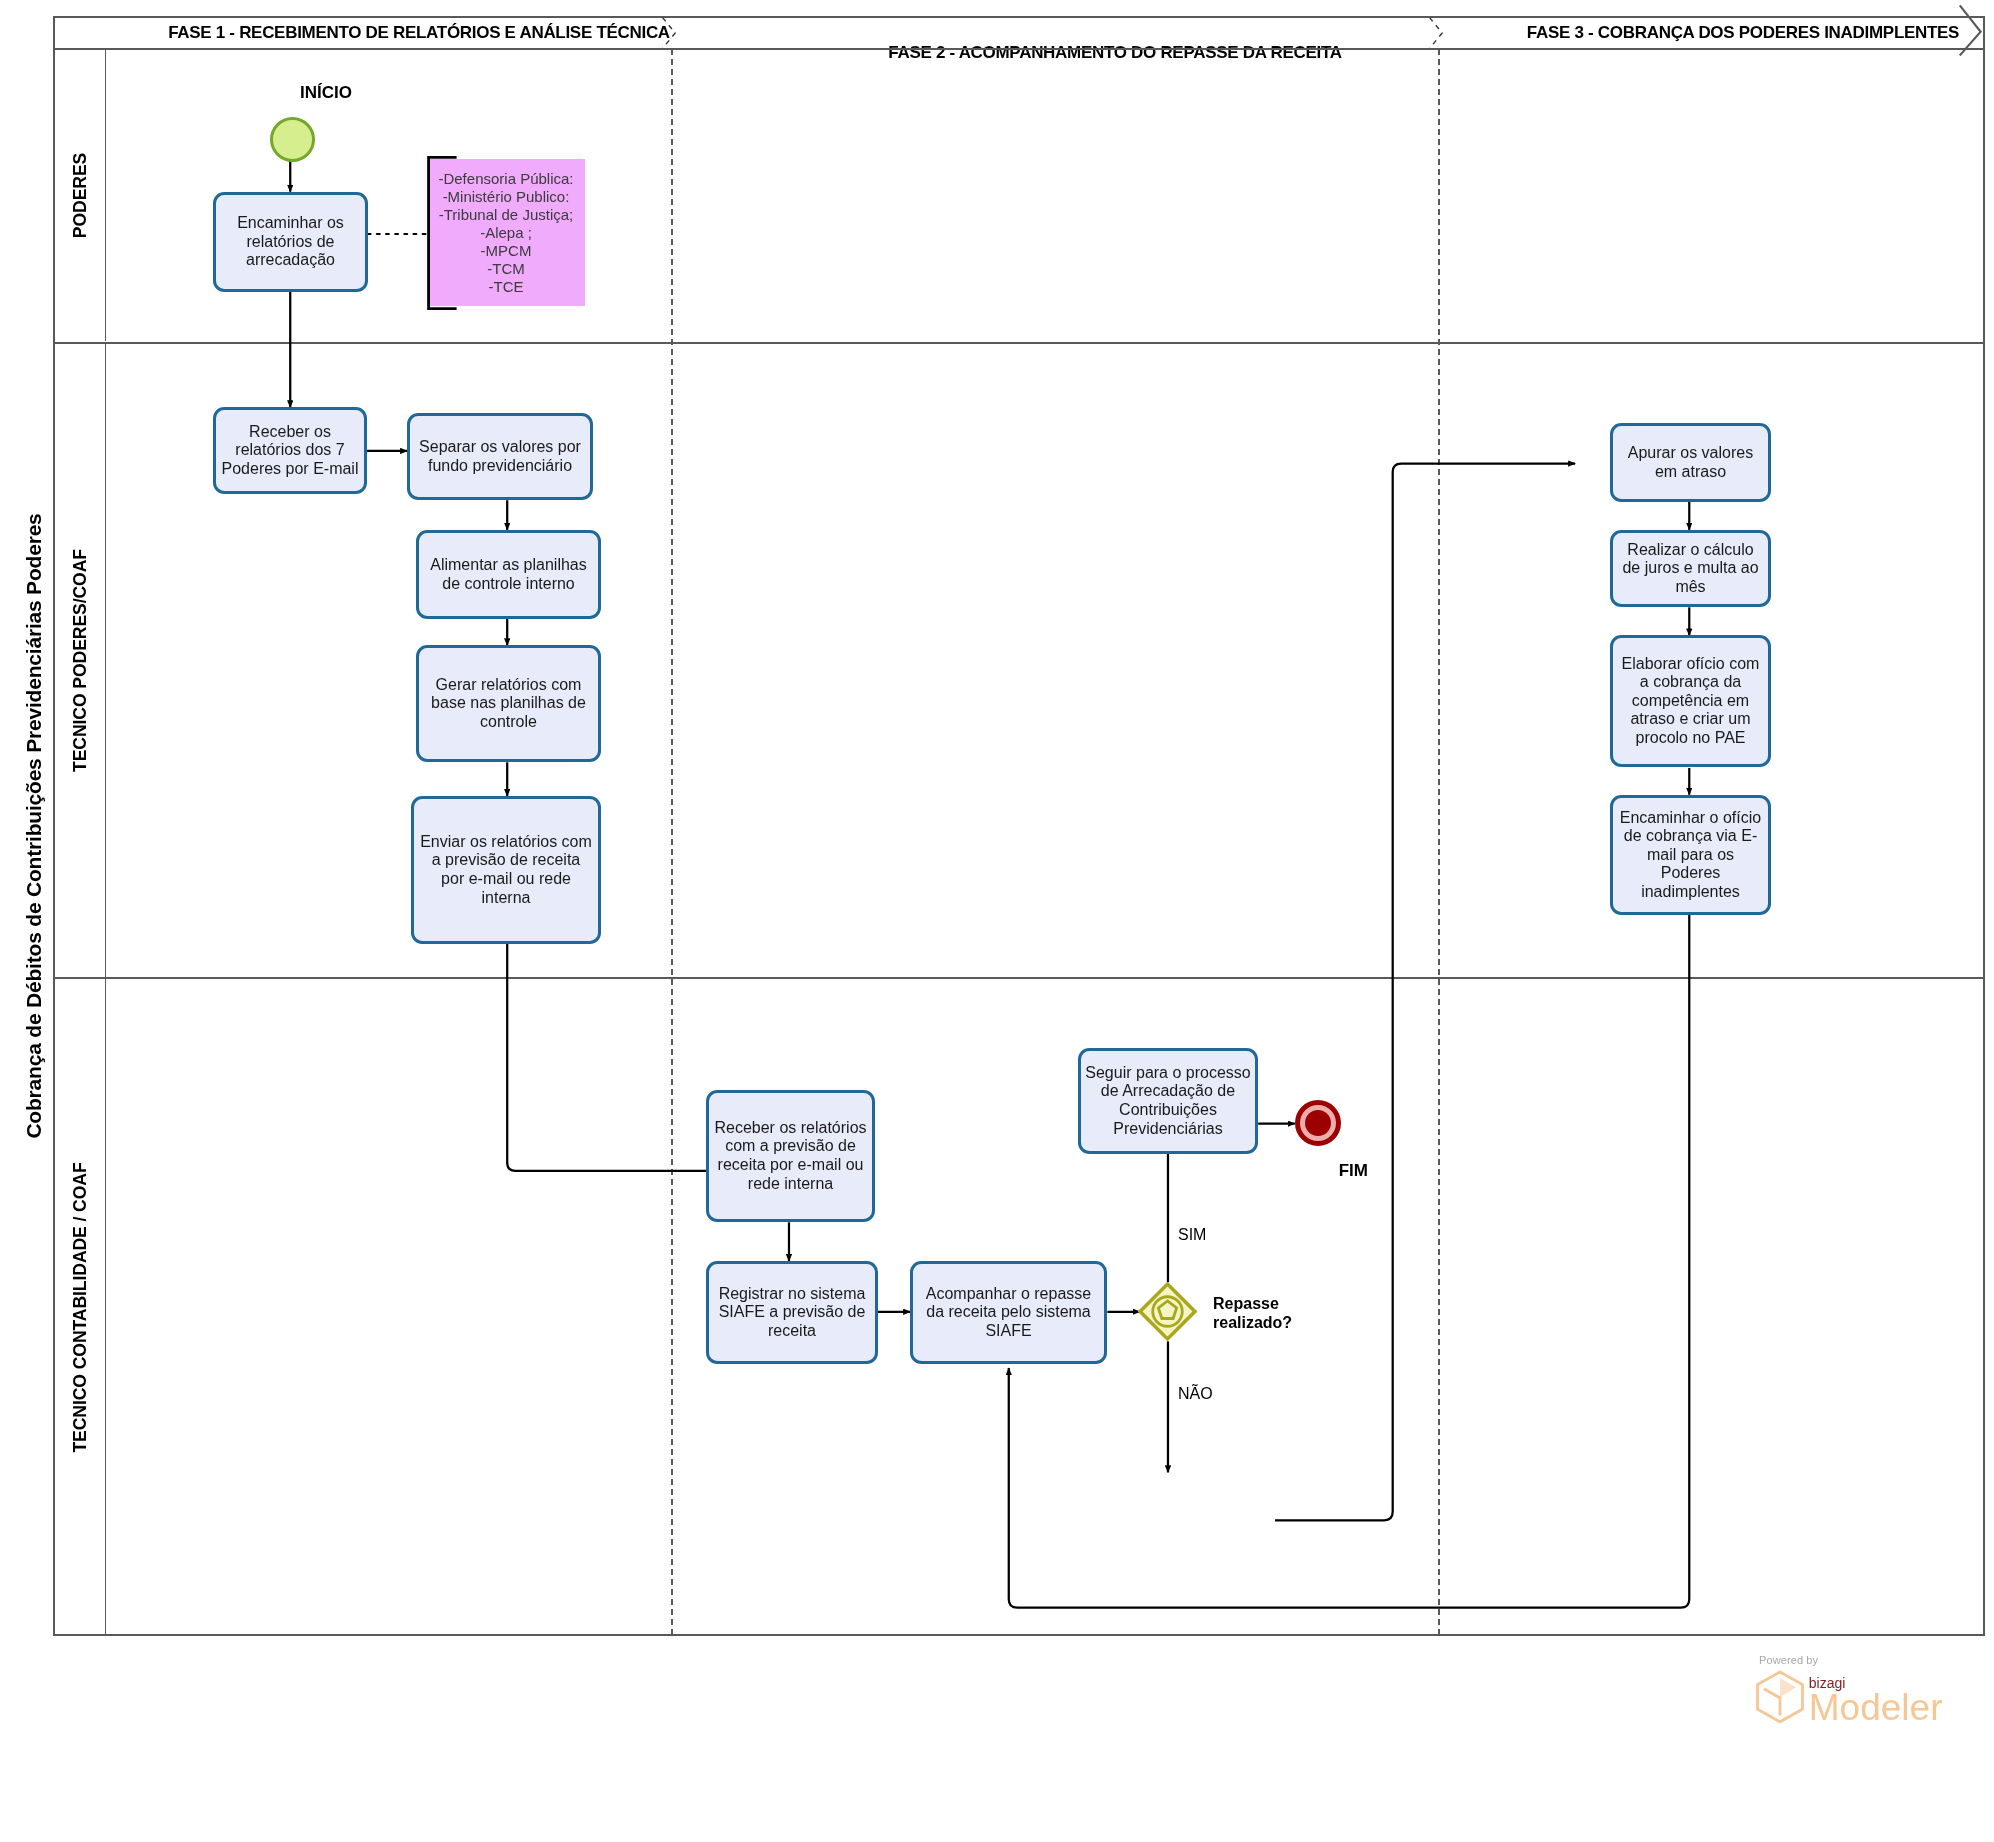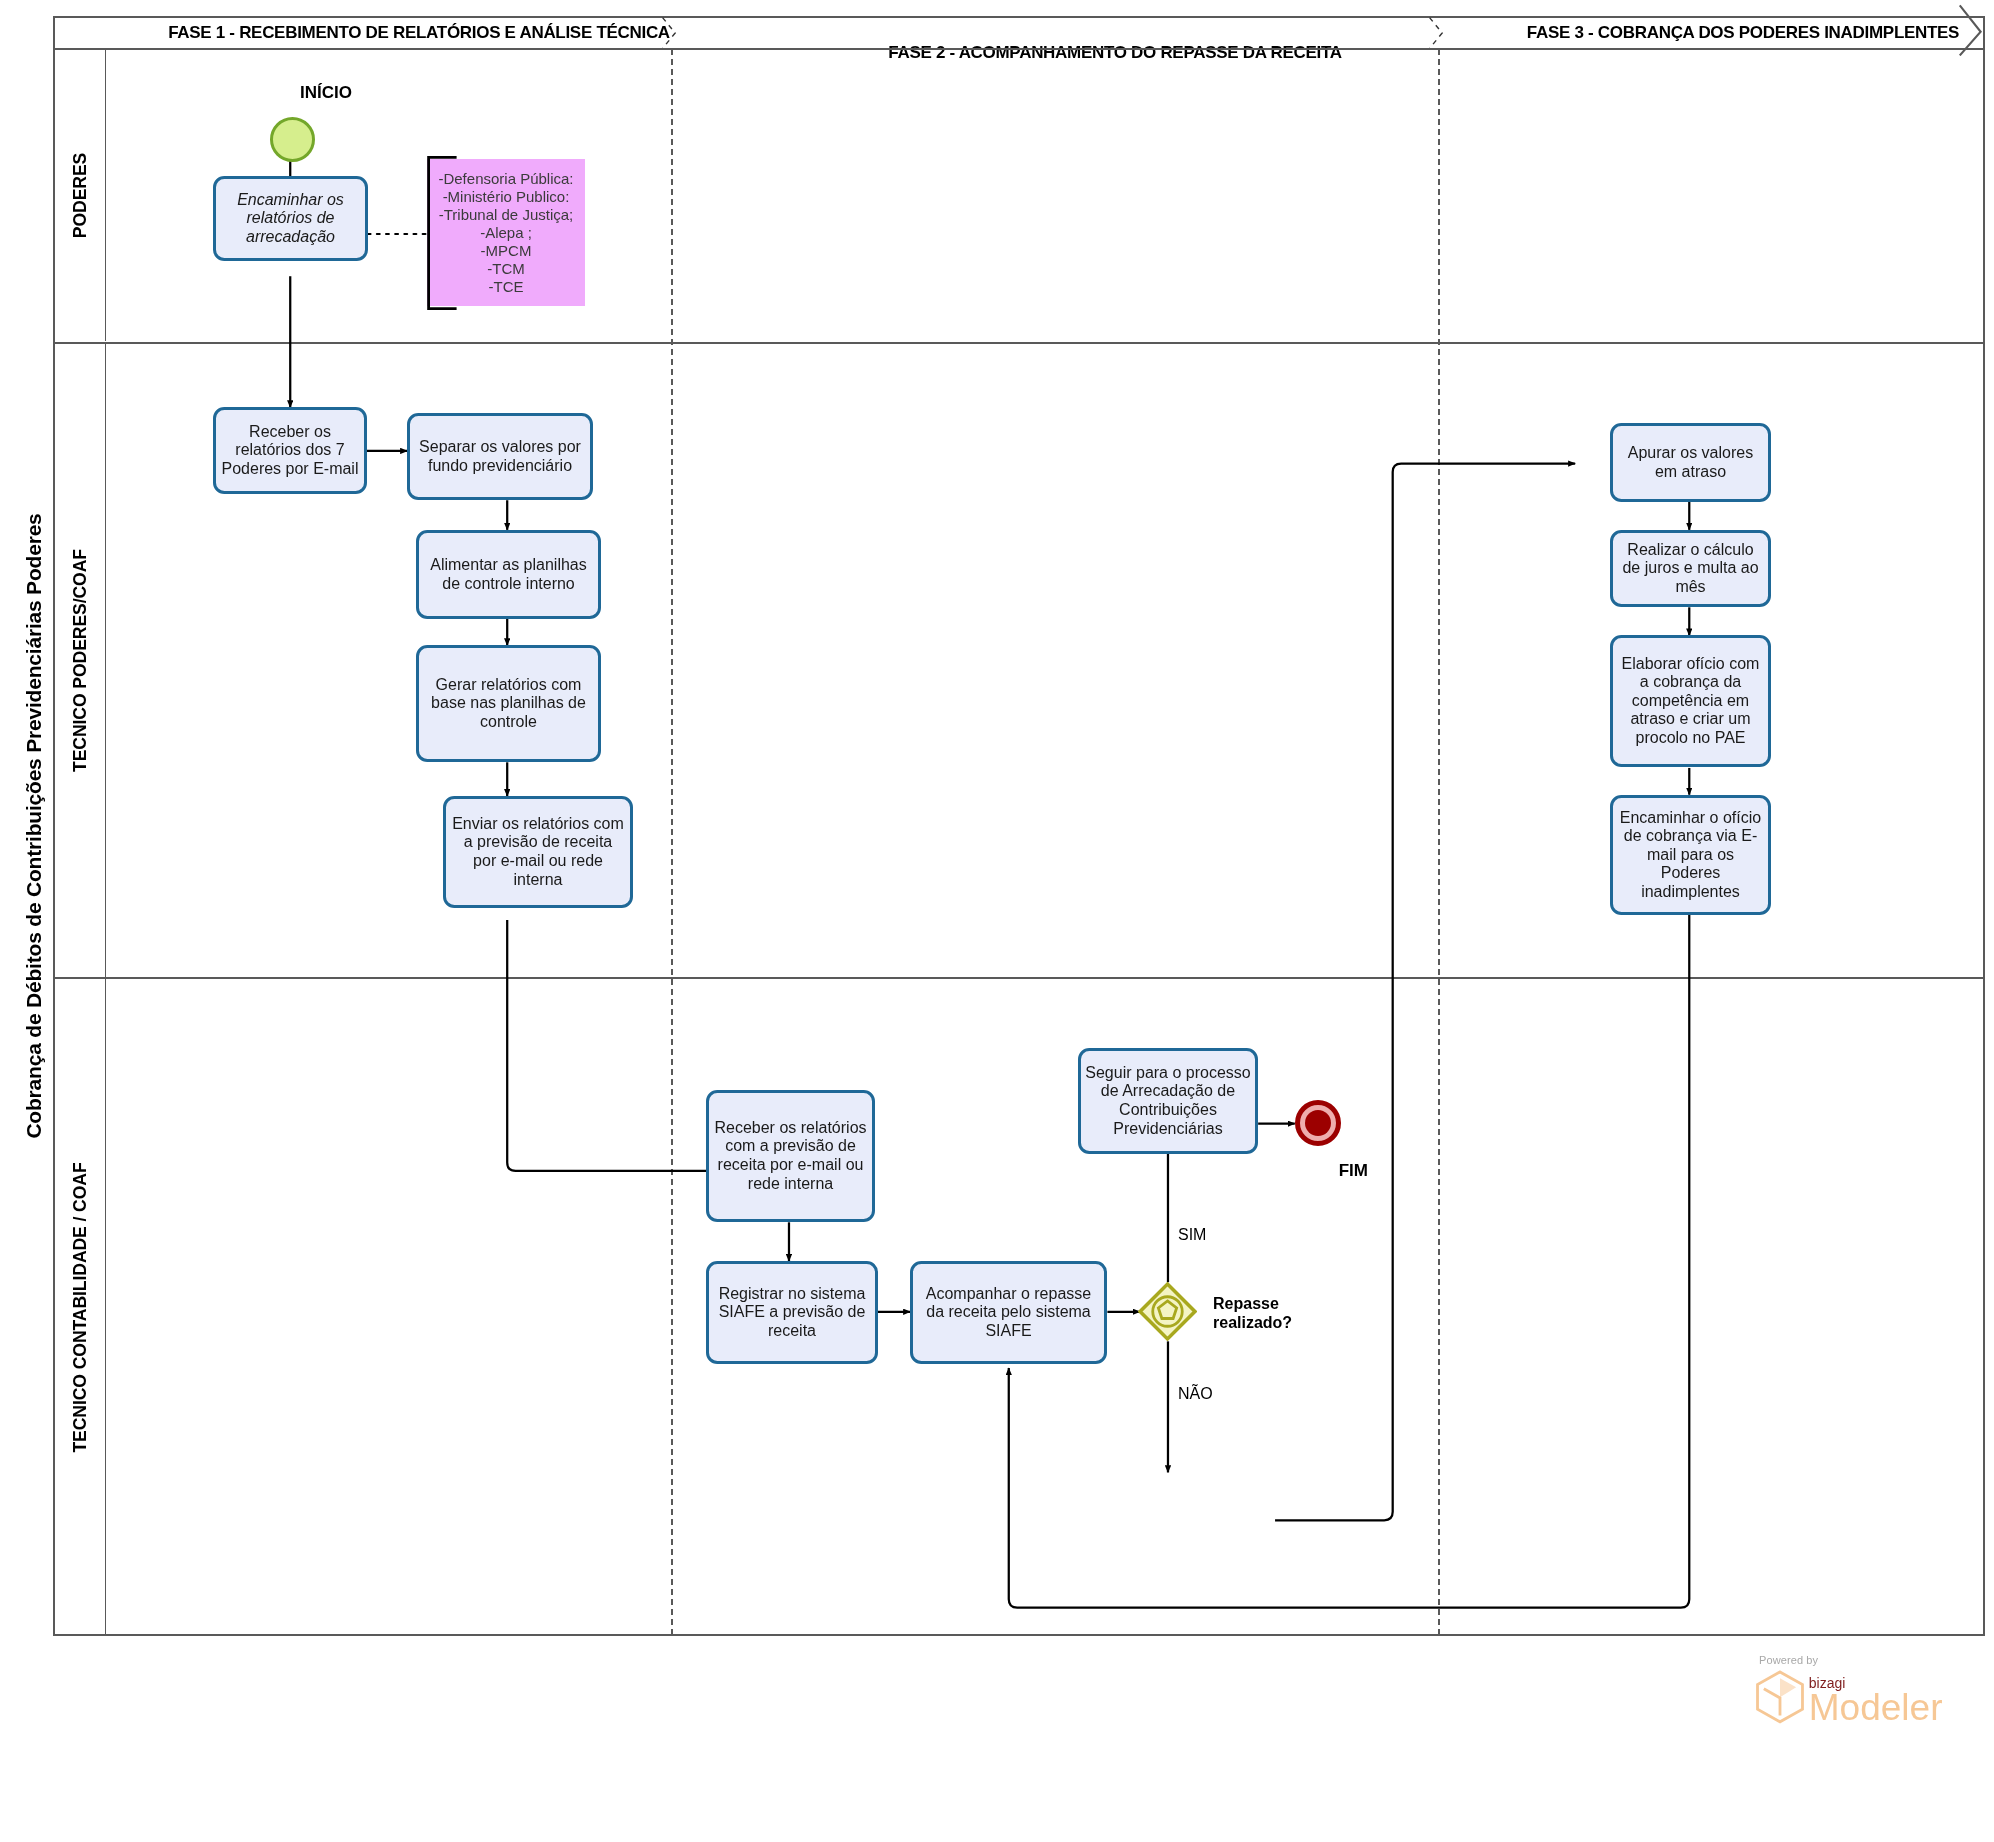--- a/index.html
+++ b/index.html
@@ -313,21 +313,21 @@
     </g>
 
     <g stroke="#000" stroke-width="3" fill="none" stroke-dasharray="4,9" stroke-linecap="round">
       <path d="M522,332 L606,332"></path>
     </g>
   </svg>
 
   <div class="event-label" style="left:232px;top:83px;width:120px;">INÍCIO</div>
   <div class="start-event" style="left:270px;top:117px;"></div>
 
-  <div class="task" style="left:213px;top:176px;width:155px;height:85px;font-style:italic;">Encaminhar os relatórios de arrecadação</div>
+  <div class="task" style="left:213px;top:192px;width:155px;height:100px;">Encaminhar os relatórios de arrecadação</div>
 
   <div class="annot" style="left:427px;top:159px;width:158px;height:147px;">
     <div>
       <div>-Defensoria Pública:</div>
       <div>-Ministério Publico:</div>
       <div>-Tribunal de Justiça;</div>
       <div>-Alepa ;</div>
       <div>-MPCM</div>
       <div>-TCM</div>
       <div>-TCE</div>
@@ -338,21 +338,21 @@
   </svg>
 
   <div class="task" style="left:213px;top:407px;width:154px;height:87px;">Receber os relatórios dos 7 Poderes por E-mail</div>
 
   <div class="task" style="left:407px;top:413px;width:186px;height:87px;">Separar os valores por fundo previdenciário</div>
 
   <div class="task" style="left:416px;top:530px;width:185px;height:89px;">Alimentar as planilhas de controle interno</div>
 
   <div class="task" style="left:416px;top:645px;width:185px;height:117px;">Gerar relatórios com base nas planilhas de controle</div>
 
-  <div class="task" style="left:411px;top:796px;width:190px;height:112px;margin-left:32px;">Enviar os relatórios com a previsão de receita por e-mail ou rede interna</div>
+  <div class="task" style="left:411px;top:796px;width:190px;height:148px;">Enviar os relatórios com a previsão de receita por e-mail ou rede interna</div>
 
   <div class="task" style="left:1610px;top:423px;width:161px;height:79px;">Apurar os valores em atraso</div>
 
   <div class="task" style="left:1610px;top:530px;width:161px;height:77px;">Realizar o cálculo de juros e multa ao mês</div>
 
   <div class="task" style="left:1610px;top:635px;width:161px;height:132px;">Elaborar ofício com a cobrança da competência em atraso e criar um procolo no PAE</div>
 
   <div class="task" style="left:706px;top:1090px;width:169px;height:132px;">Receber os relatórios com a previsão de receita por e-mail ou rede interna</div>
 
   <div class="task" style="left:1610px;top:795px;width:161px;height:120px;">Encaminhar o ofício de cobrança via E-mail para os Poderes inadimplentes</div>

